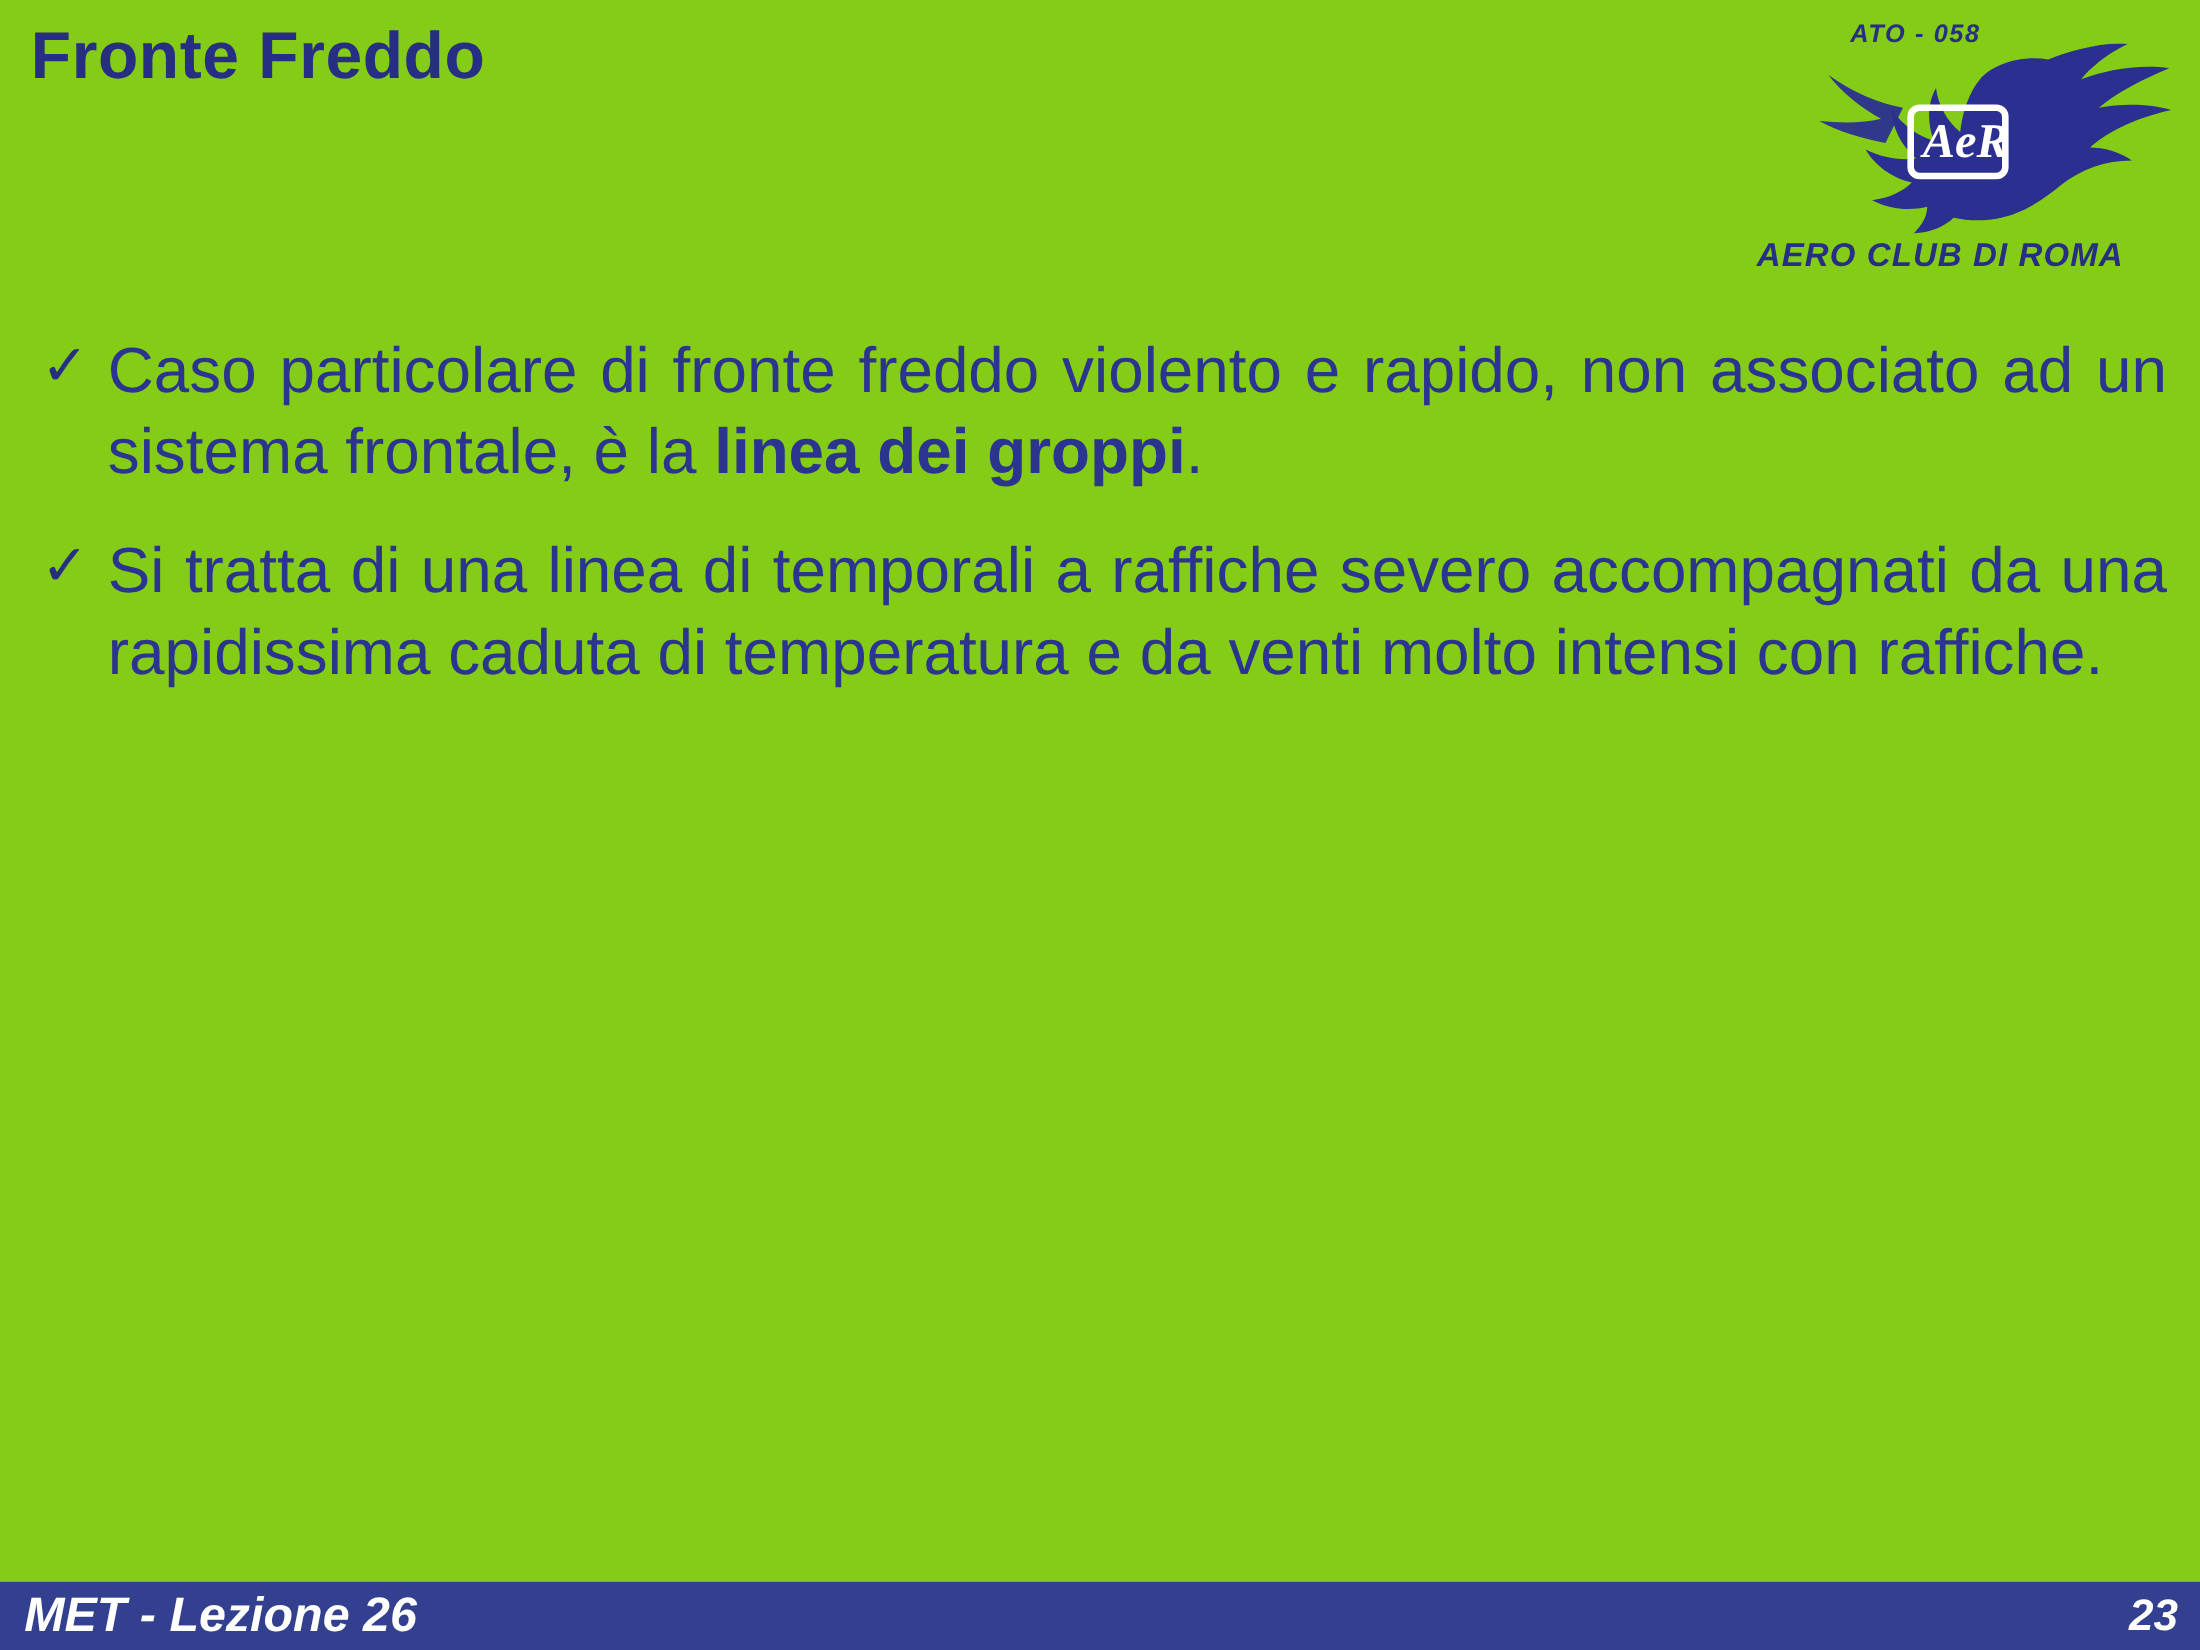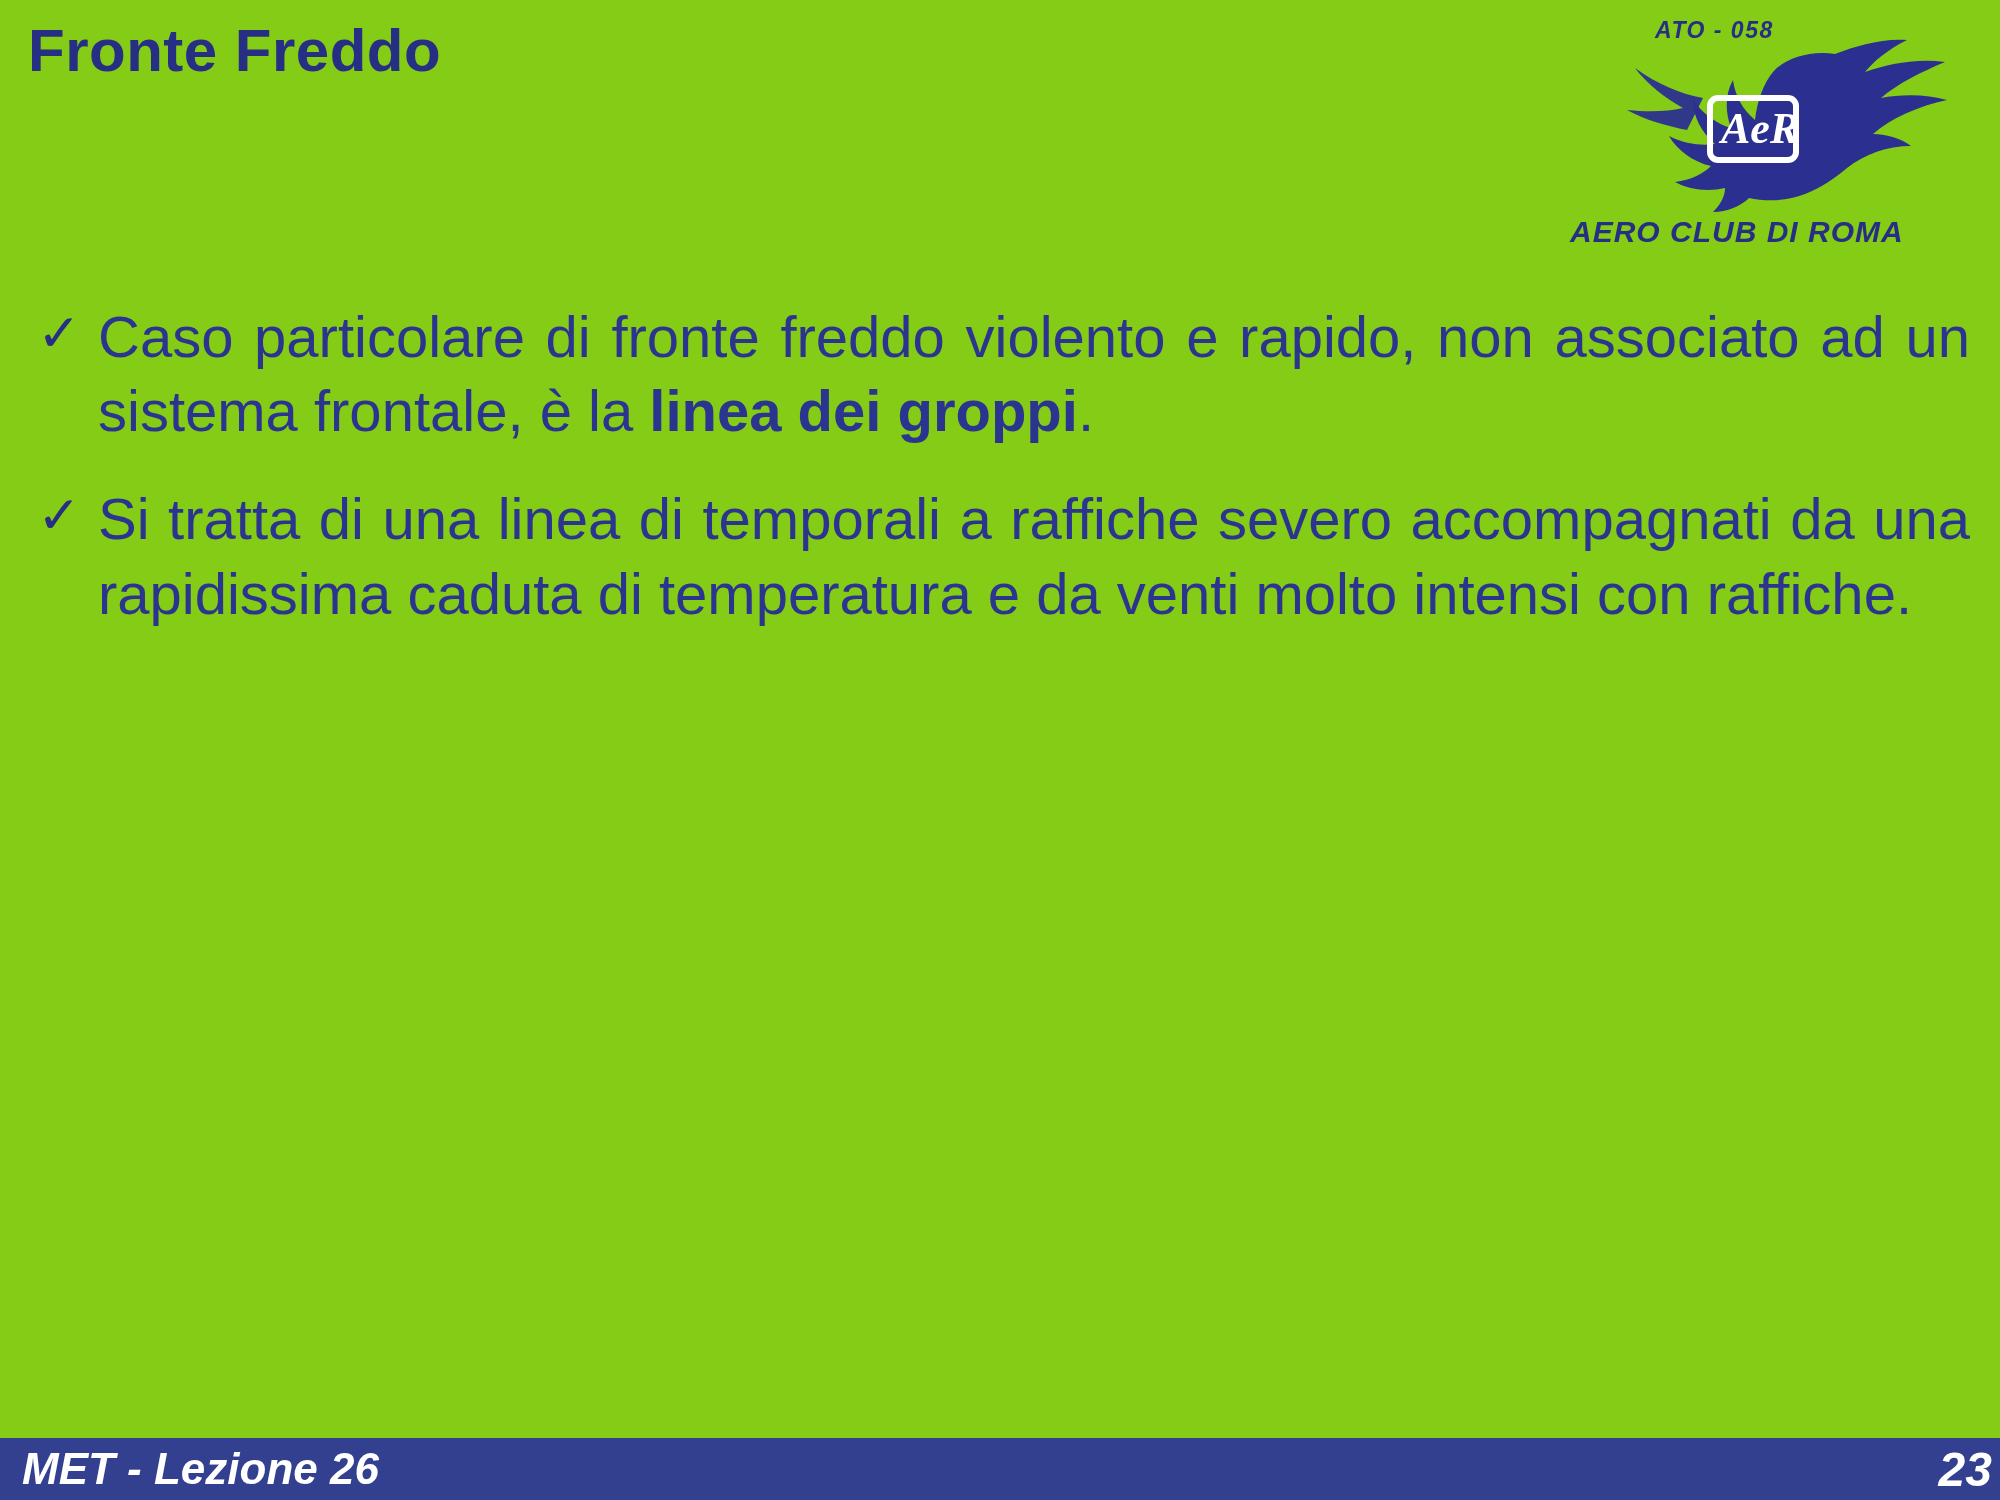--- a/index.html
+++ b/index.html
@@ -30,21 +30,21 @@
     font-weight: bold;
     color: #262f84;
     letter-spacing: 0.5px;
     line-height: 1.1;
     white-space: nowrap;
   }
 
   
   .logo {
     position: absolute;
-    right: 35px;
+    right: 8px;
     top: 10px;
     width: 430px;
     height: 265px;
   }
   .logo svg { display: block; width: 100%; height: 100%; }
 
   
   .content {
     position: absolute;
     left: 20px;
@@ -91,24 +91,24 @@
     left: 22px;
     top: 50%;
     transform: translateY(-50%);
     font-size: 44px;
     font-weight: bold;
     font-style: italic;
     white-space: nowrap;
   }
   .footer-right {
     position: absolute;
-    right: 8px;
+    right: 20px;
     top: 50%;
     transform: translateY(-50%);
-    font-size: 48px;
+    font-size: 40px;
     font-weight: bold;
     font-style: italic;
   }
   .logo-text {
     font-family: "Liberation Sans", sans-serif;
     font-weight: bold;
     font-style: italic;
     fill: #262f84;
   }
 </style>

